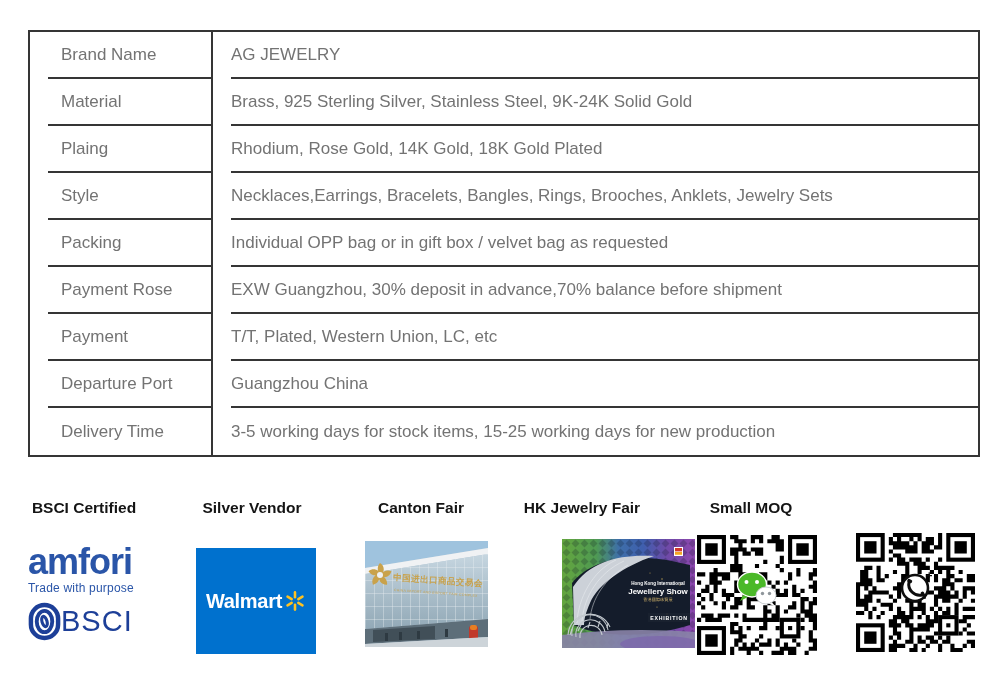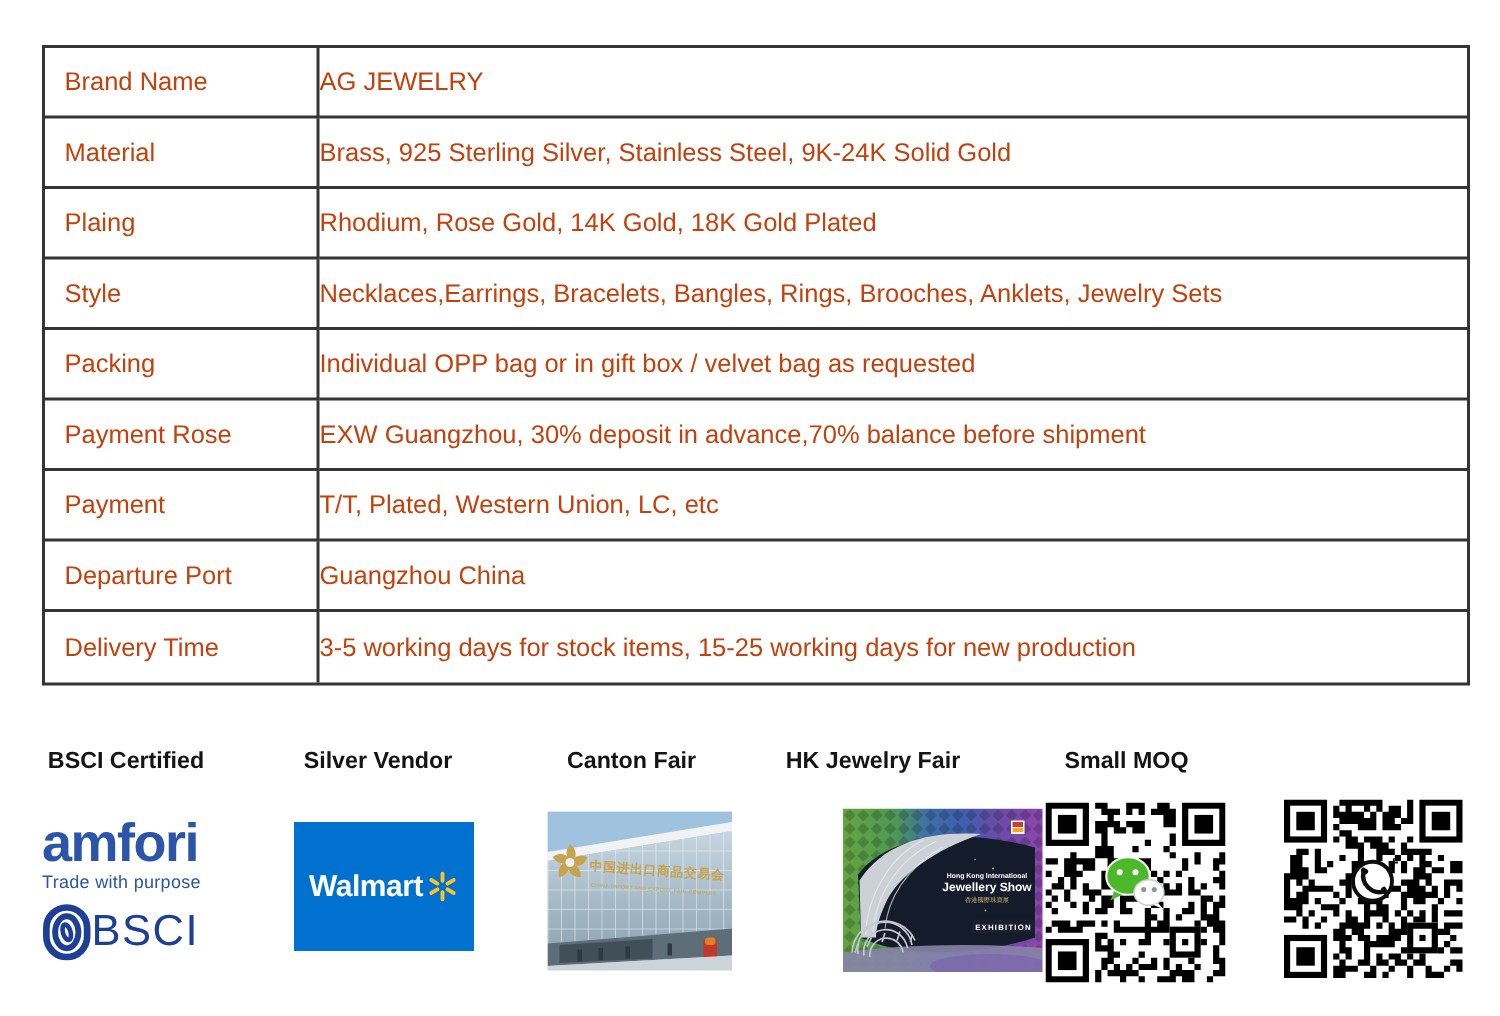--- a/index.html
+++ b/index.html
@@ -3,39 +3,39 @@
 <meta charset="utf-8">
 <style>
   html,body{margin:0;padding:0;background:#ffffff;}
   .page{position:relative;width:1000px;height:677px;background:#fff;overflow:hidden;
         font-family:"Liberation Sans", sans-serif;}
 
   
   .spec-table{position:absolute;left:28px;top:30px;width:952px;height:427px;
     border:2px solid #353535;box-sizing:border-box;display:grid;
     grid-template-columns:183px 1fr;grid-template-rows:repeat(9,1fr);}
-  .cell{display:flex;align-items:center;font-size:17px;color:#c2410c;
-    border-bottom:2px solid #353535;overflow:hidden;white-space:nowrap;}
+  .cell{display:flex;align-items:center;font-size:17px;color:#737373;
+    border-bottom:2px solid #353535;overflow:hidden;white-space:nowrap;margin-left:18px;}
   .cell.lbl{border-right:2px solid #353535;padding-left:13px;}
   .cell.val{}
   .spec-table .cell:nth-last-child(-n+2){border-bottom:none;}
 
   
   .badge-label{position:absolute;top:499px;transform:translateX(-50%);
     font-size:15.5px;font-weight:bold;color:#141414;white-space:nowrap;}
 
   
   .amfori{position:absolute;left:28px;top:544px;width:130px;color:#2a55a8;}
   .amfori .word{font-size:36px;font-weight:bold;letter-spacing:-1px;line-height:1;}
   .amfori .tag{font-size:12px;margin-top:1px;letter-spacing:.2px;}
   .amfori .bsci-row{display:flex;align-items:center;gap:0;margin-top:7px;text-align:center;}
   .amfori .bsci-txt{font-size:29px;color:#1d3f98;letter-spacing:1px;}
 
   
-  .walmart-box{position:absolute;left:196px;top:548px;width:120px;height:86px;
+  .walmart-box{position:absolute;left:196px;top:548px;width:120px;height:106px;
     background:#0071ce;display:flex;align-items:center;justify-content:center;gap:2px;}
   .walmart-box .wm{color:#fff;font-size:20px;font-weight:bold;letter-spacing:-.3px;}
 
   
   .canton-photo{position:absolute;left:365px;top:541px;width:123px;height:106px;}
   .hk-photo{position:absolute;left:521px;top:539px;width:135px;height:109px;padding-left:41px;}
   .canton-photo svg,.hk-photo svg{display:block;width:100%;height:100%;}
 
   
   .qr{position:absolute;background:#fff;}

